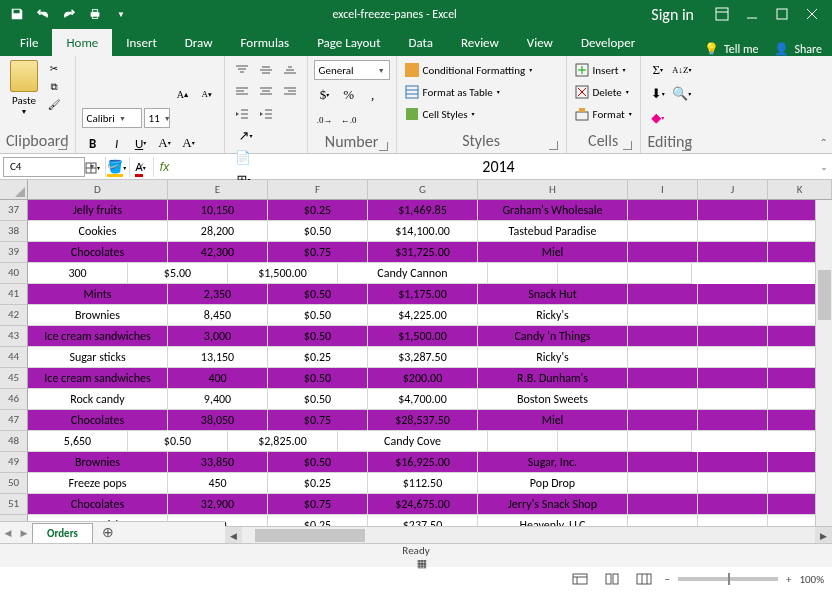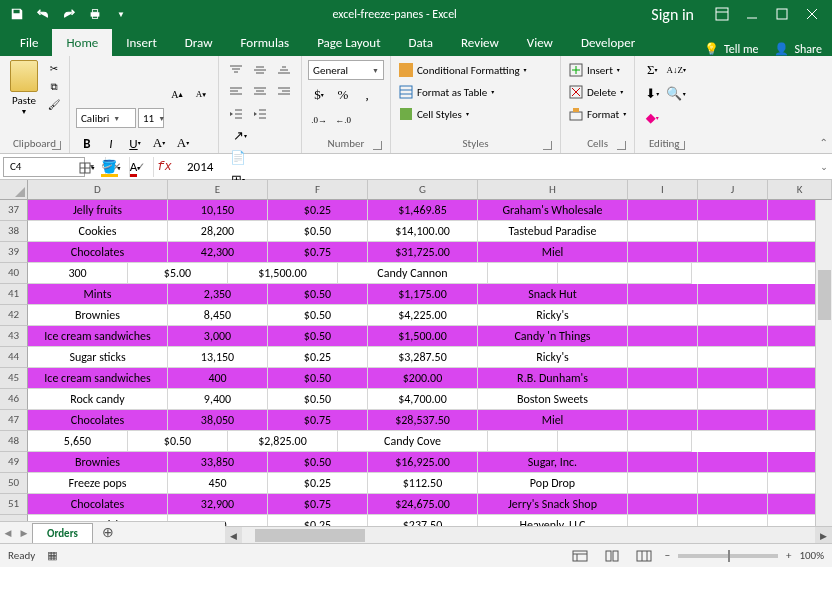--- a/index.html
+++ b/index.html
@@ -17,21 +17,21 @@
 
 .tabs { background: #0f7038; height: 28px; display: flex; align-items: flex-end; color: #fff; font-size: 13px; padding-left: 6px; }
 .tab { padding: 6px 14px; cursor: pointer; }
 .tab.active { background: #f3f3f3; color: #0f7038; }
 .tabs-right { margin-left: auto; display: flex; align-items: center; padding-right: 10px; gap: 16px; }
 .tellme { display: flex; align-items: center; gap: 5px; font-size: 12px; }
 
 
 .ribbon { background: #f3f3f3; border-bottom: 1px solid #c6c6c6; height: 98px; display: flex; font-size: 11px; position: relative; }
 .group { border-right: 1px solid #d6d6d6; padding: 4px 6px 0 6px; display: flex; flex-direction: column; }
-.group-title { text-align: center; font-size: 11px; color: #666; padding: 2px 0 3px; position: relative; margin-top: auto; }
+.group-title { text-align: center; font-size: 16px; color: #666; padding: 2px 0 3px; position: relative; margin-top: auto; }
 .group-title::after { content: ''; position: absolute; right: 2px; bottom: 3px; width: 8px; height: 8px; border: 1px solid #888; border-top: none; border-left: none; }
 .group-body { flex: 1; display: flex; gap: 3px; }
 
 .clipboard .paste { display: flex; flex-direction: column; align-items: center; width: 36px; cursor: pointer; }
 .paste-icon { width: 28px; height: 32px; background: linear-gradient(#f7e6a0, #e8c558); border: 1px solid #b38f2e; margin-bottom: 2px; border-radius: 2px; }
 .mini-btns { display: flex; flex-direction: column; gap: 2px; }
 .mini-btn { width: 18px; height: 16px; border: 1px solid transparent; display: flex; align-items: center; justify-content: center; cursor: pointer; font-size: 10px; }
 
 .font-row { display: flex; gap: 2px; align-items: center; margin-bottom: 2px; }
 .font-select { background: #fff; border: 1px solid #aaa; font-size: 11px; height: 20px; display: flex; align-items: center; padding: 0 4px; margin-top: 48px; }
@@ -52,53 +52,53 @@
 .styles-item svg { width: 14px; height: 14px; }
 
 .collapse-btn { position: absolute; right: 4px; bottom: 4px; cursor: pointer; font-size: 10px; color: #666; }
 
 
 .namebox-row { height: 26px; border-bottom: 1px solid #c6c6c6; display: flex; align-items: center; background: #fff; }
 .namebox { width: 82px; border: 1px solid #aaa; height: 20px; margin-left: 3px; display: flex; align-items: center; padding: 0 6px; font-size: 11px; }
 .nb-dd { width: 14px; text-align: center; font-size: 7px; color: #555; cursor: pointer; }
 .fx-btns { display: flex; gap: 2px; padding: 0 6px; }
 .fx-btn { width: 22px; height: 20px; display: flex; align-items: center; justify-content: center; cursor: pointer; color: #888; font-size: 12px; border-left: 1px solid #ddd; }
-.fx-label { font-style: italic; font-family: Liberation Mono, monospace; color: #b91c1c; }
-.formula-input { flex: 1; border: none; background: transparent; font-size: 13px; padding: 0 6px; }
+.fx-label { font-style: italic; font-family: Liberation Sans, sans-serif; color: #4d7c0f; }
+.formula-input { flex: 1; border: none; background: transparent; font-size: 16px; padding: 0 6px; text-align: center; }
 .fb-expand { width: 16px; text-align: center; color: #666; cursor: pointer; font-size: 9px; }
 
 
 .grid-area { position: relative; height: 363px; overflow: hidden; background: #fff; }
 .corner { position: absolute; left: 0; top: 0; width: 28px; height: 20px; background: #e6e6e6; border-right: 1px solid #aaa; border-bottom: 1px solid #aaa; cursor: pointer; }
 .corner::after { content: ''; position: absolute; right: 2px; bottom: 2px; border: 5px solid transparent; border-right-color: #aaa; border-bottom-color: #aaa; }
 .colheads { position: absolute; left: 28px; top: 0; right: 0; height: 20px; display: flex; background: #e6e6e6; }
 .colhead { border-right: 1px solid #c6c6c6; border-bottom: 1px solid #aaa; text-align: center; font-size: 11px; line-height: 19px; color: #555; cursor: pointer; }
 .rowheads { position: absolute; left: 0; top: 20px; width: 28px; }
 .rowhead { height: 21px; background: #e6e6e6; border-right: 1px solid #aaa; border-bottom: 1px solid #c6c6c6; text-align: center; font-size: 11px; line-height: 20px; color: #555; cursor: pointer; }
 .cells { position: absolute; left: 28px; top: 20px; right: 0; }
 .row { display: flex; height: 21px; }
-.row.alt { background: #d946ef; }
+.row.alt { background: #a21caf; }
 .cell { border-right: 1px solid #d6d6d6; border-bottom: 1px solid #d6d6d6; font-size: 12px; line-height: 20px; text-align: center; overflow: hidden; white-space: nowrap; padding: 0 4px; }
 
 .w-D { width: 140px; } .w-E { width: 100px; } .w-F { width: 100px; } .w-G { width: 110px; } .w-H { width: 150px; } .w-I { width: 70px; } .w-J { width: 70px; } .w-K { width: 64px; }
 
 .hscroll { position: absolute; right: 0; bottom: 0; left: 225px; height: 17px; background: #eee; border-top: 1px solid #c6c6c6; display: flex; align-items: center; }
 .hscroll-btn { width: 17px; height: 17px; background: #e0e0e0; display: flex; align-items: center; justify-content: center; cursor: pointer; font-size: 9px; color: #555; }
 .hscroll-thumb { position: absolute; left: 30px; width: 110px; height: 13px; background: #c6c6c6; top: 2px; cursor: pointer; }
 .vscroll { position: absolute; right: 0; top: 20px; bottom: 17px; width: 17px; background: #eee; border-left: 1px solid #c6c6c6; }
 .vscroll-thumb { position: absolute; top: 70px; height: 50px; width: 13px; left: 2px; background: #c6c6c6; cursor: pointer; }
 
 
 .sheettabs { position: absolute; left: 0; bottom: 0; height: 22px; width: 225px; display: flex; align-items: center; background: #f3f3f3; border-top: 1px solid #c6c6c6; font-size: 11px; }
 .st-nav { width: 16px; height: 20px; display: flex; align-items: center; justify-content: center; cursor: pointer; color: #888; font-size: 9px; }
 .sheet-tab { padding: 3px 14px; background: #fff; border: 1px solid #aaa; border-bottom: none; color: #0f7038; font-weight: 600; cursor: pointer; }
 .new-sheet { width: 22px; height: 20px; display: flex; align-items: center; justify-content: center; cursor: pointer; color: #555; font-size: 14px; margin-left: 4px; }
 
 
-.statusbar { height: 24px; background: #f3f3f3; border-top: 1px solid #c6c6c6; display: flex; align-items: center; font-size: 11px; color: #444; padding: 0 8px; }
+.statusbar { height: 24px; background: #f3f3f3; border-top: 1px solid #c6c6c6; display: flex; align-items: center; font-size: 11px; color: #444; padding: 0 8px; flex-direction: column; }
 .status-right { margin-left: auto; display: flex; align-items: center; gap: 8px; }
 .view-btn { width: 24px; height: 18px; display: flex; align-items: center; justify-content: center; cursor: pointer; }
 .zoom-slider { width: 100px; height: 4px; background: #c6c6c6; position: relative; cursor: pointer; }
 .zoom-slider::after { content: ''; position: absolute; left: 50%; top: -4px; width: 2px; height: 12px; background: #888; }
 </style>
 </head>
 <body>
 
 <div class="titlebar">
   <div class="qat">

